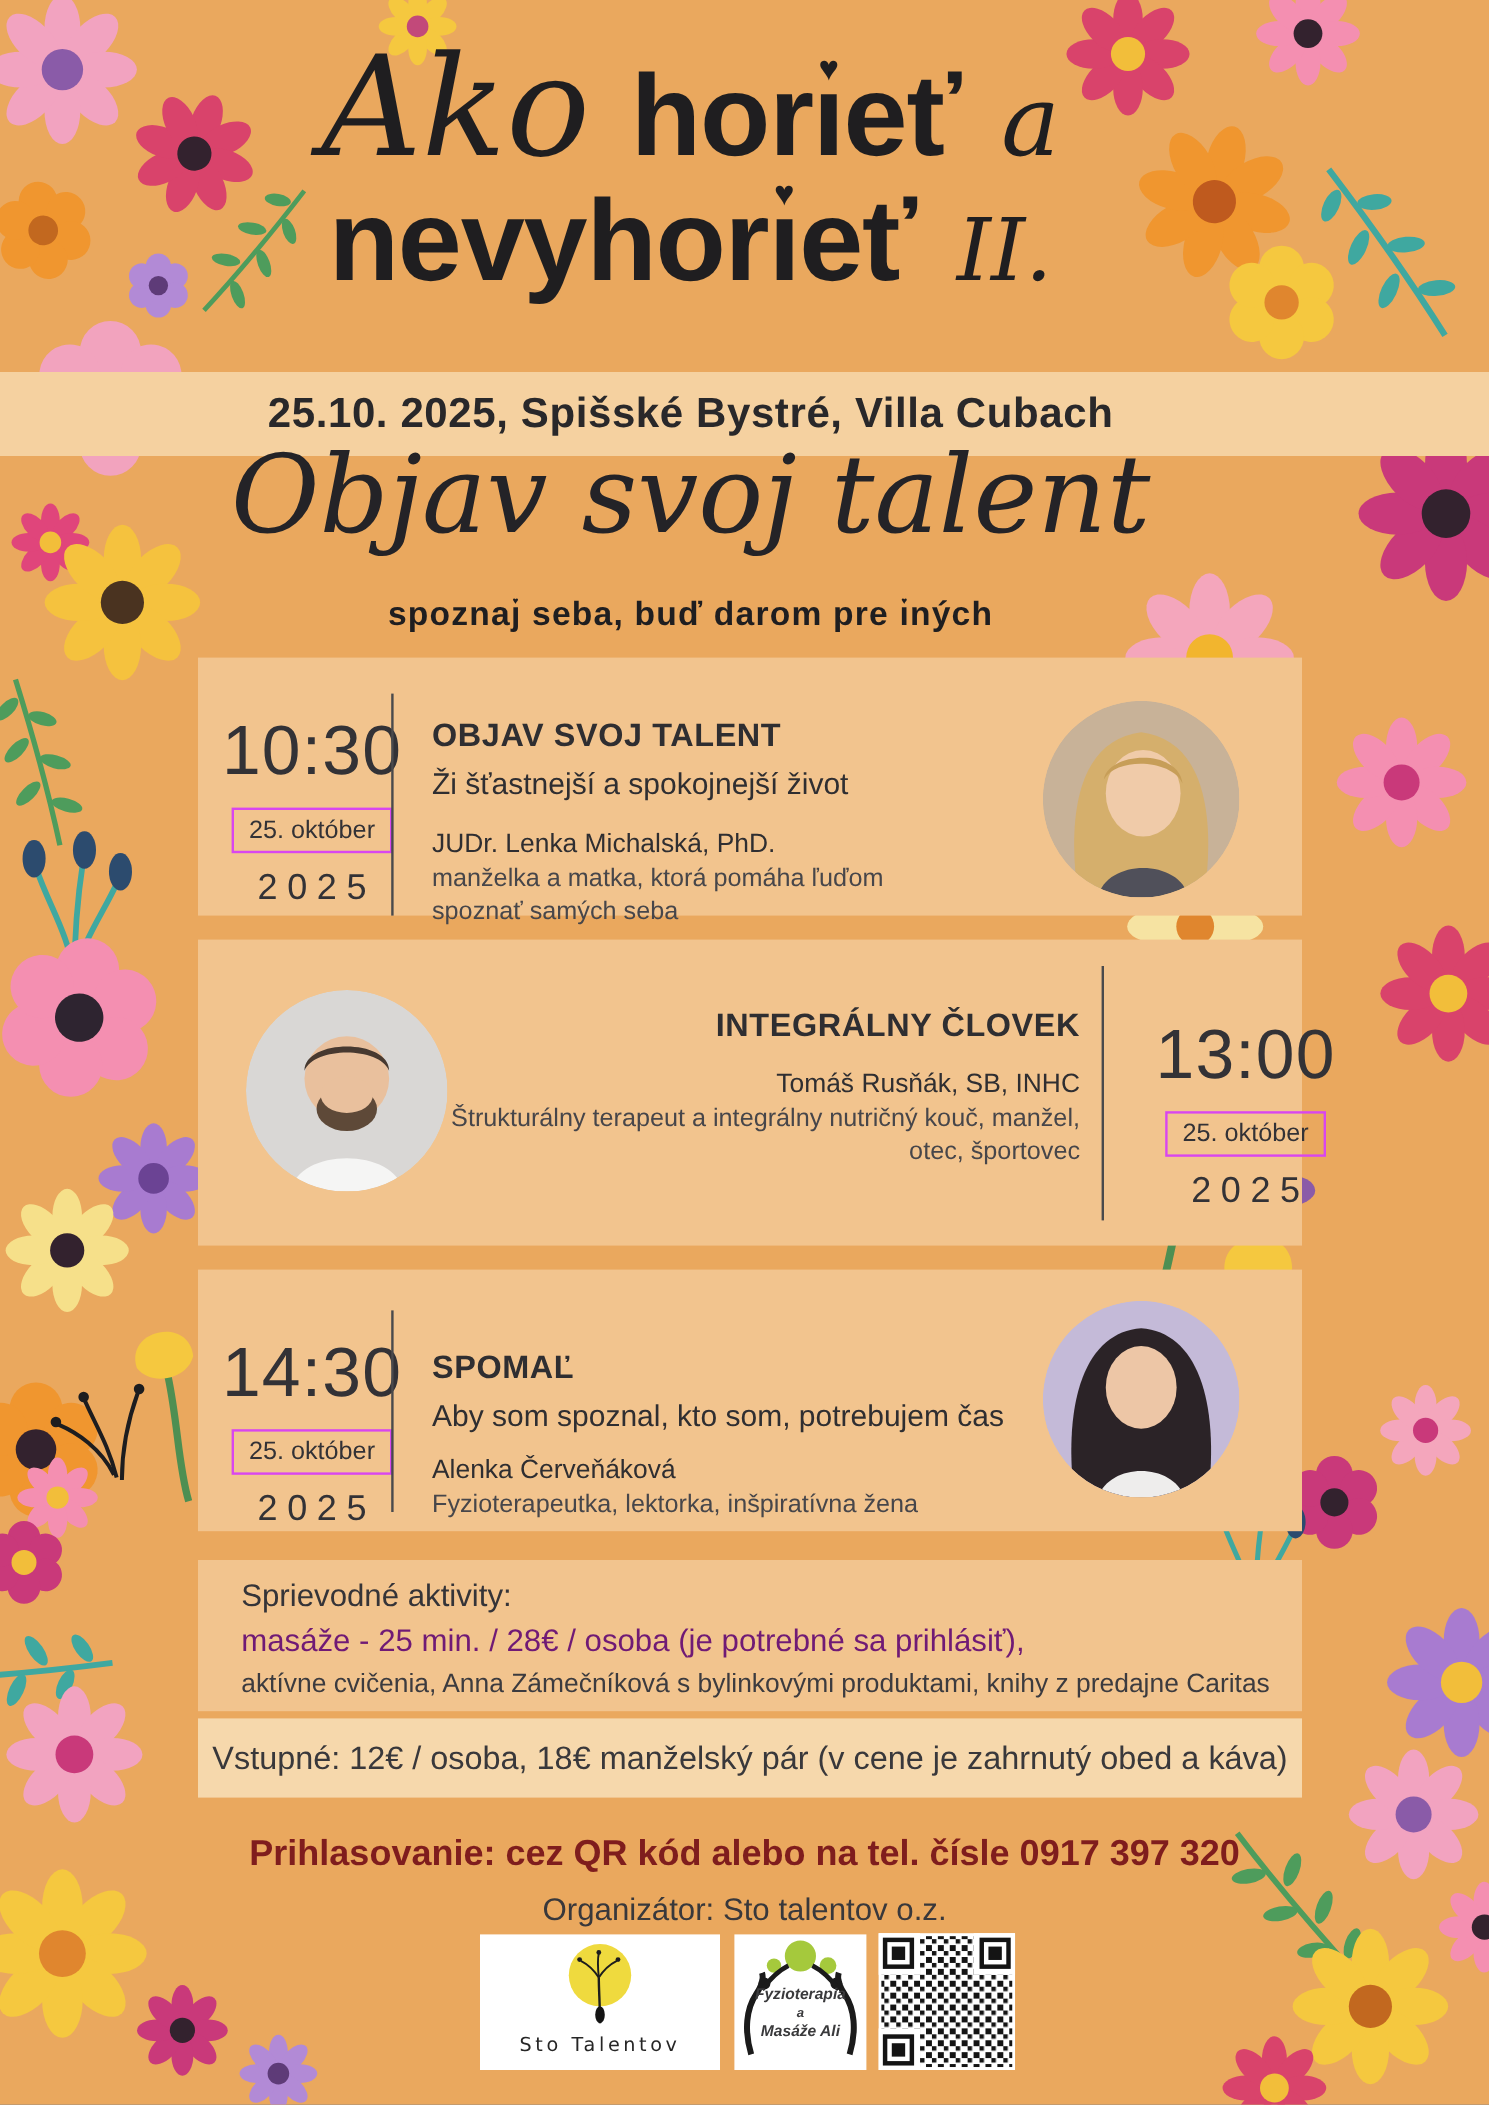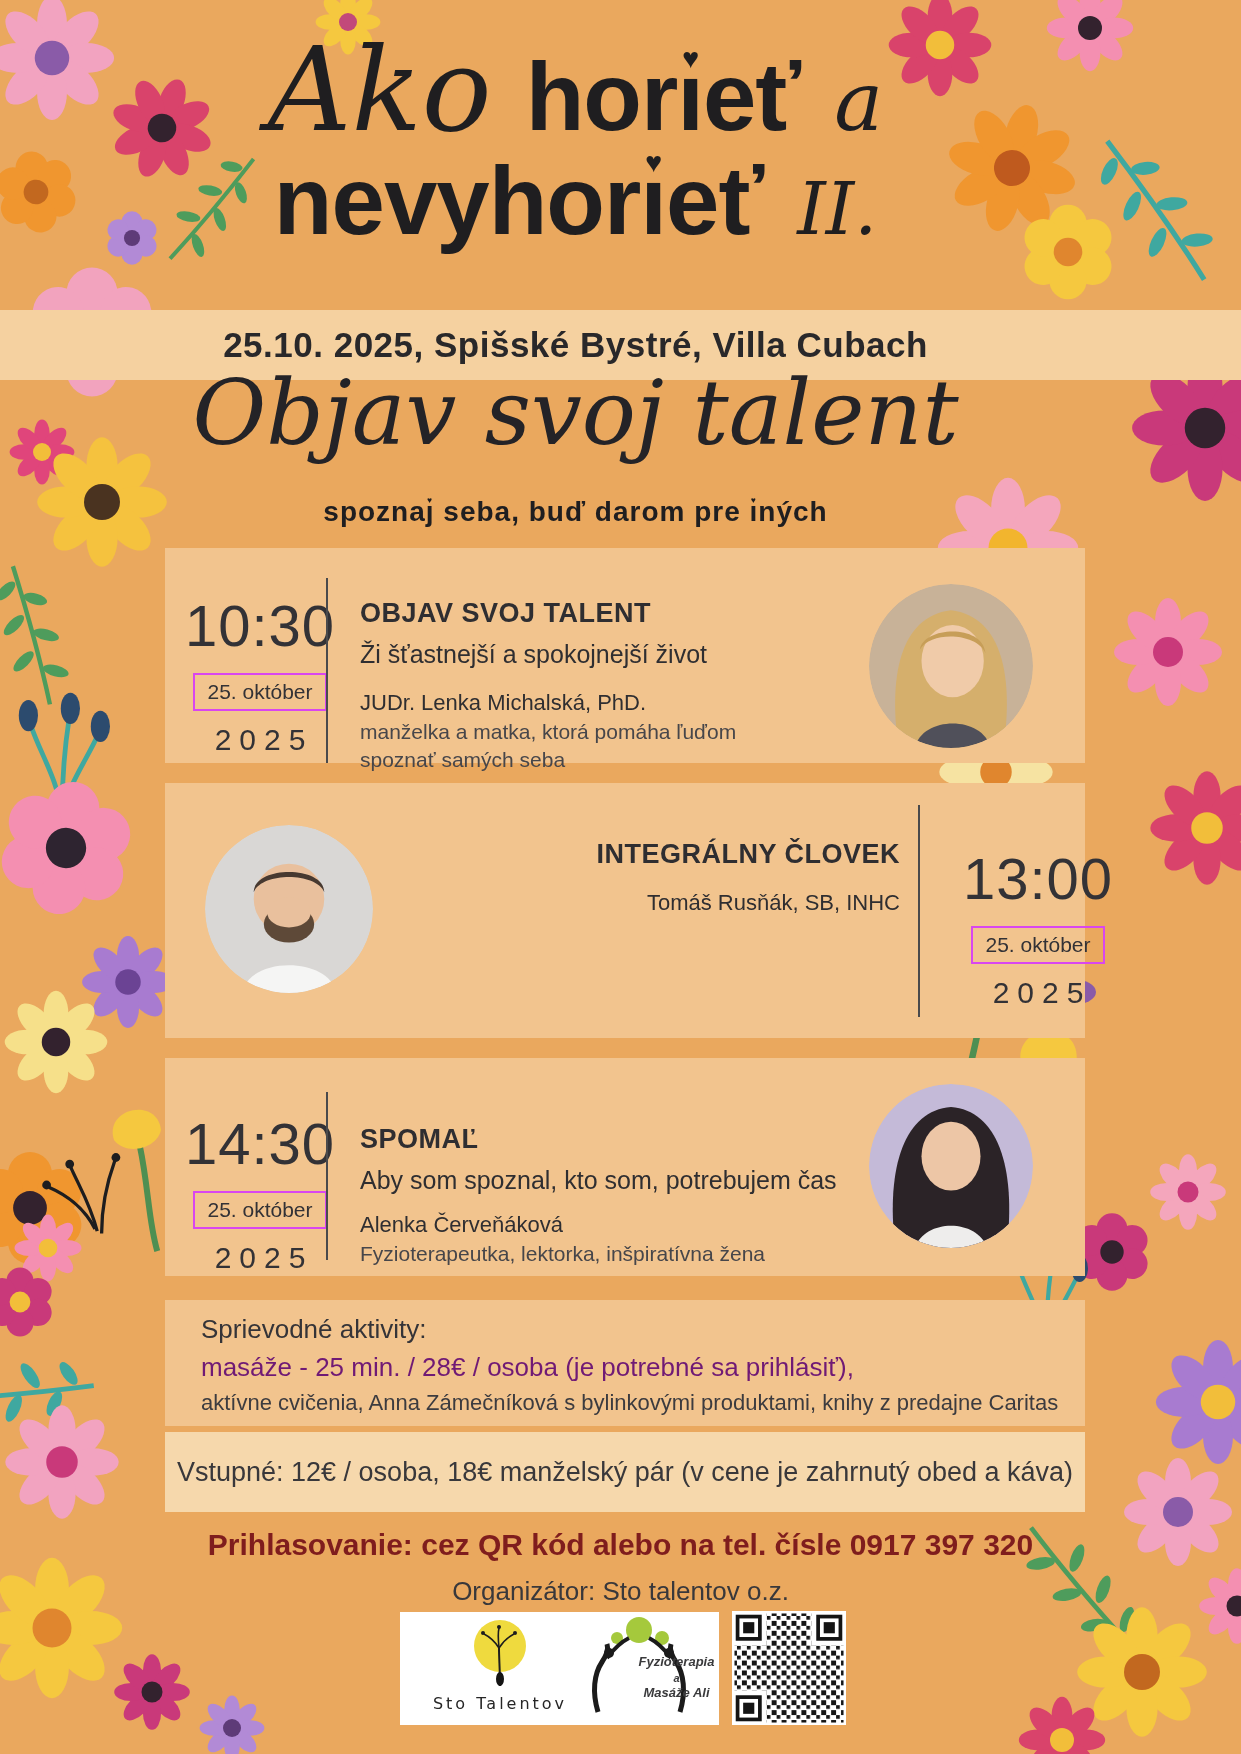--- a/index.html
+++ b/index.html
@@ -61,32 +61,32 @@
   .avatar svg{display:block;width:100%;height:100%;}
   .av-right{left:704px;width:164px;height:164px;}
   .card1 .av-right{top:36px;}
   .card3 .av-right{top:26px;}
   .av-left{left:40px;top:42px;width:168px;height:168px;}
 
   
   .act-head{position:absolute;left:36px;top:14px;font-size:26px;margin:0;color:#353438;}
   .act-1{position:absolute;left:36px;top:52px;font-size:26px;font-weight:400;margin:0;color:#701a75;text-align:right;}
   .act-2{position:absolute;left:36px;top:90px;font-size:22px;margin:0;color:#3C3B3F;}
-  .fee-band{position:absolute;left:165px;top:1432px;width:920px;height:80px;background:#F6D8AC;
+  .fee-band{position:absolute;left:165px;top:1432px;width:920px;height:66px;background:#F6D8AC;
             display:flex;align-items:center;justify-content:center;font-size:27px;color:#39383B;text-align:right;}
 
   
   .reg{position:absolute;top:1528px;left:0;width:100%;text-align:center;font-size:30px;
        font-weight:700;color:#7f1d1d;}
   .org{position:absolute;top:1576px;left:0;width:100%;text-align:center;font-size:26px;color:#39383B;}
   .logo1{position:absolute;left:400px;top:1612px;width:200px;height:113px;background:#fff;}
   .logo1 svg{position:absolute;left:58px;top:4px;width:84px;height:72px;}
   .l1txt{position:absolute;bottom:12px;width:100%;text-align:center;font-size:16px;
          letter-spacing:3px;color:#262626;font-family:"DejaVu Sans",sans-serif;}
-  .logo2{position:absolute;left:584px;top:1612px;width:110px;height:113px;background:#fff;padding-left:25px;}
+  .logo2{position:absolute;left:612px;top:1612px;width:110px;height:113px;background:#fff;}
   .logo2 svg{position:absolute;inset:0;width:110px;height:113px;}
   .l2txt{position:absolute;top:42px;width:100%;text-align:center;color:#3A3A3C;line-height:1.3;}
   .l2a,.l2c{font-size:13px;font-weight:700;font-style:italic;}
   .l2b{font-size:11px;font-weight:700;font-style:italic;}
   .qr{position:absolute;left:732px;top:1610px;width:114px;height:116px;}
   .qr svg{display:block;width:100%;height:100%;}
 </style>
 </head>
 <body>
 
@@ -271,20 +271,21 @@
           <circle cx="50" cy="44" r="21" fill="#E9C09D"></circle>
           <path d="M29,40 C29,24 71,24 71,40 C66,28 34,28 29,40 Z" fill="#473930"></path>
           <ellipse cx="50" cy="59" rx="15" ry="11" fill="#5E4938"></ellipse>
           <ellipse cx="50" cy="52" rx="13" ry="9" fill="#E9C09D"></ellipse>
         </g>
       </svg>
     </div>
     <div class="content">
       <h3 class="ctitle">INTEGRÁLNY ČLOVEK</h3>
       <p class="cspeaker">Tomáš Rusňák, SB, INHC</p>
+      <p class="cdesc">Štrukturálny terapeut a integrálny nutričný kouč, manžel, otec, športovec</p>
     </div>
     <div class="vline"></div>
     <div class="timecol">
       <div class="time">13:00</div>
       <div class="datebox">25. október</div>
       <div class="year">2025</div>
     </div>
   </section>
 
   <section class="card card3">

